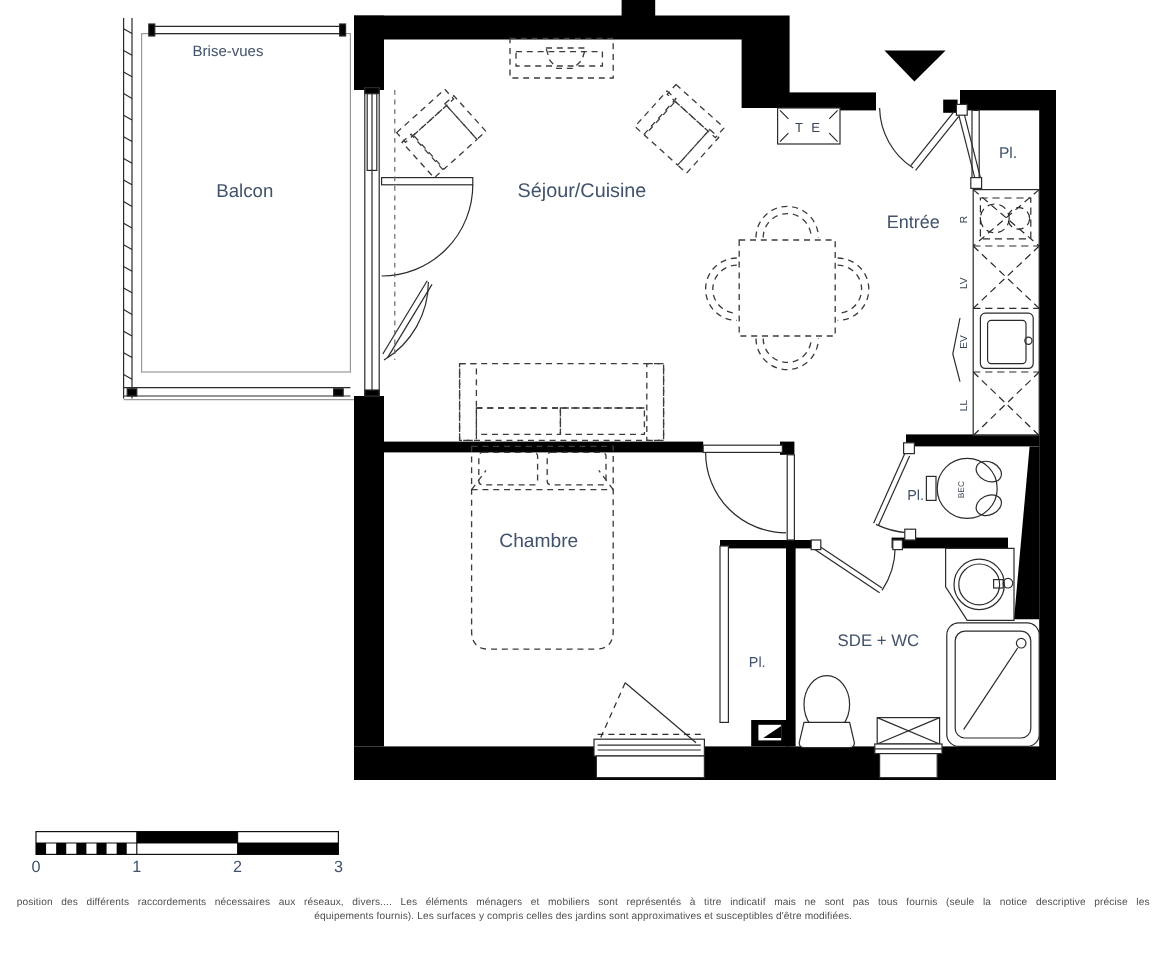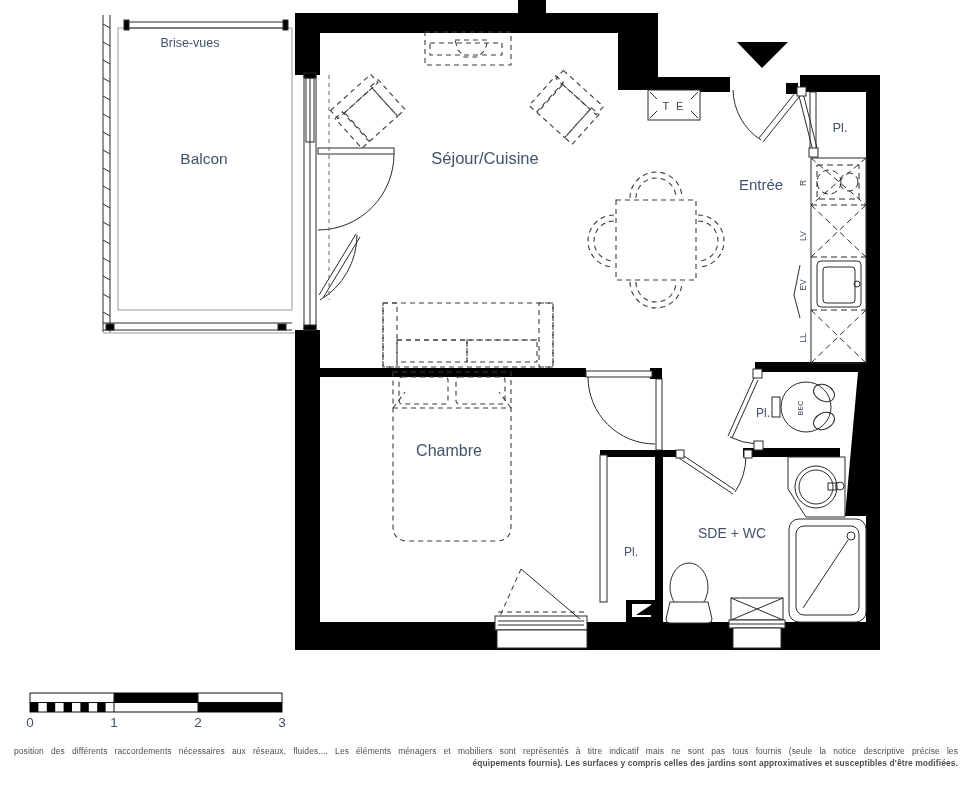--- a/index.html
+++ b/index.html
@@ -4,21 +4,21 @@
 <style>
   html,body{margin:0;padding:0;background:#ffffff;}
   .stage{position:relative;width:972px;height:800px;background:#fff;overflow:hidden;
          font-family:"Liberation Sans",sans-serif;}
   svg text{font-family:"Liberation Sans",sans-serif;fill:#41526b;}
   .lbl{fill:#41526b;}
   .tech{fill:#3a4656;}
   .disclaimer{position:absolute;left:14px;top:745px;width:944px;
       font-size:8.45px;line-height:12.3px;color:#4f4f4f;letter-spacing:.1px;}
   .disclaimer .jl{text-align:justify;text-align-last:justify;}
-  .disclaimer .ll{text-align:right;font-weight:bold;}
+  .disclaimer .ll{text-align:center;}
 </style>
 </head>
 <body>
 
 <div class="stage">
 <svg width="972" height="800" viewBox="0 0 972 800">
 
   <g stroke="#2b2b2b" stroke-width="1" fill="none">
     <rect x="118" y="28" width="174" height="282" stroke="#9a9a9a"></rect>
 
@@ -273,16 +273,16 @@
       <text x="30" y="727" text-anchor="middle">0</text>
       <text x="114" y="727" text-anchor="middle">1</text>
       <text x="198" y="727" text-anchor="middle">2</text>
       <text x="282" y="727" text-anchor="middle">3</text>
     </g>
   </g>
 </svg>
 
 
 <div class="disclaimer">
-  <div class="jl">position des différents raccordements nécessaires aux réseaux, fluides.... Les éléments ménagers et mobiliers sont représentés à titre indicatif mais ne sont pas tous fournis (seule la notice descriptive précise les</div>
+  <div class="jl">position des différents raccordements nécessaires aux réseaux, divers.... Les éléments ménagers et mobiliers sont représentés à titre indicatif mais ne sont pas tous fournis (seule la notice descriptive précise les</div>
   <div class="ll">équipements fournis). Les surfaces y compris celles des jardins sont approximatives et susceptibles d'être modifiées.</div>
 </div>
 </div>
 
 </body></html>

